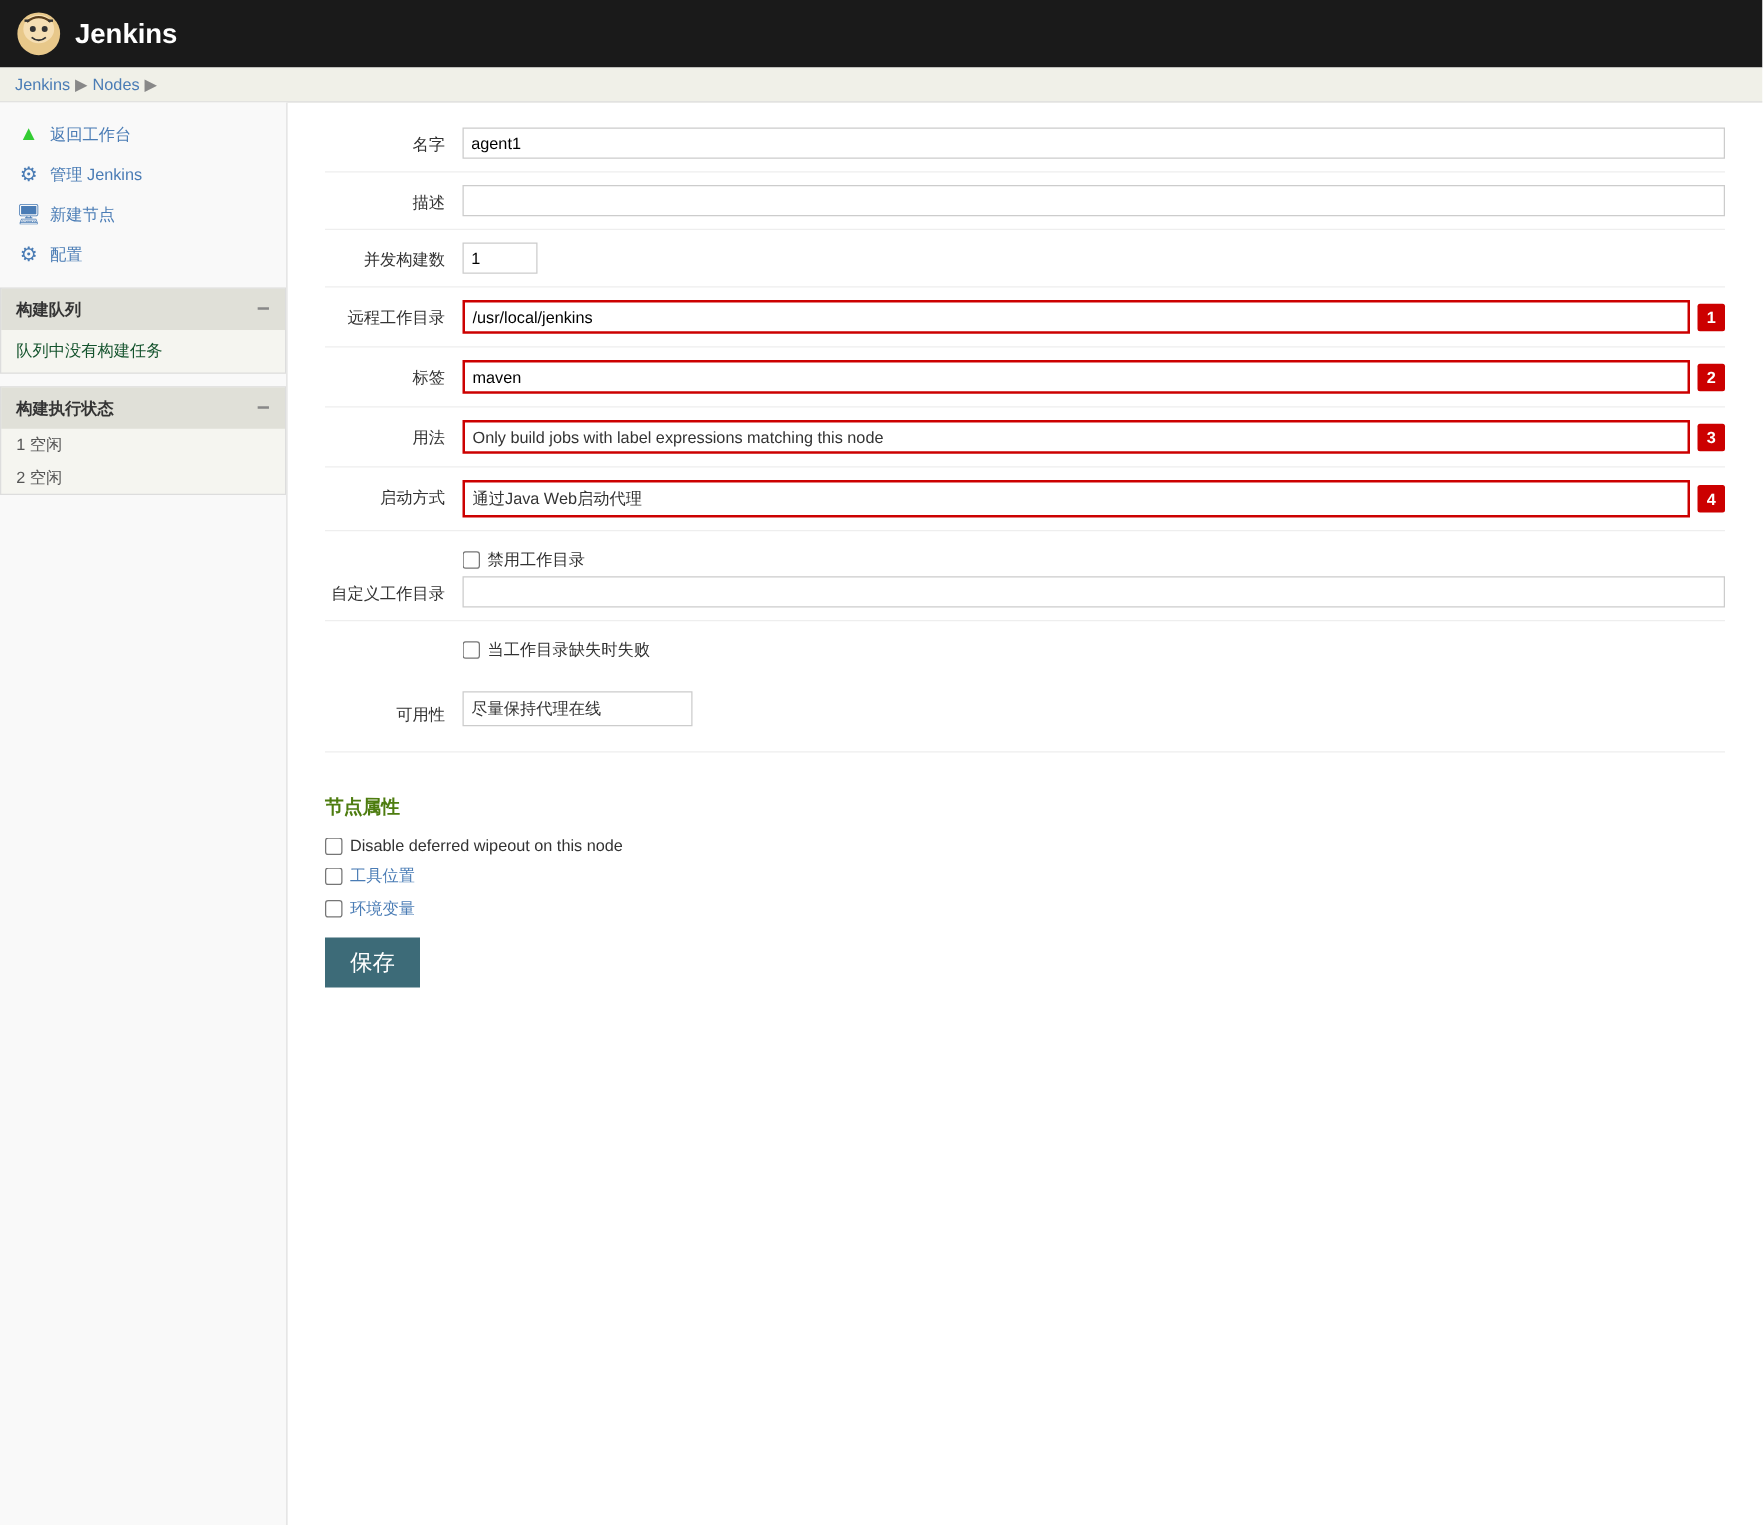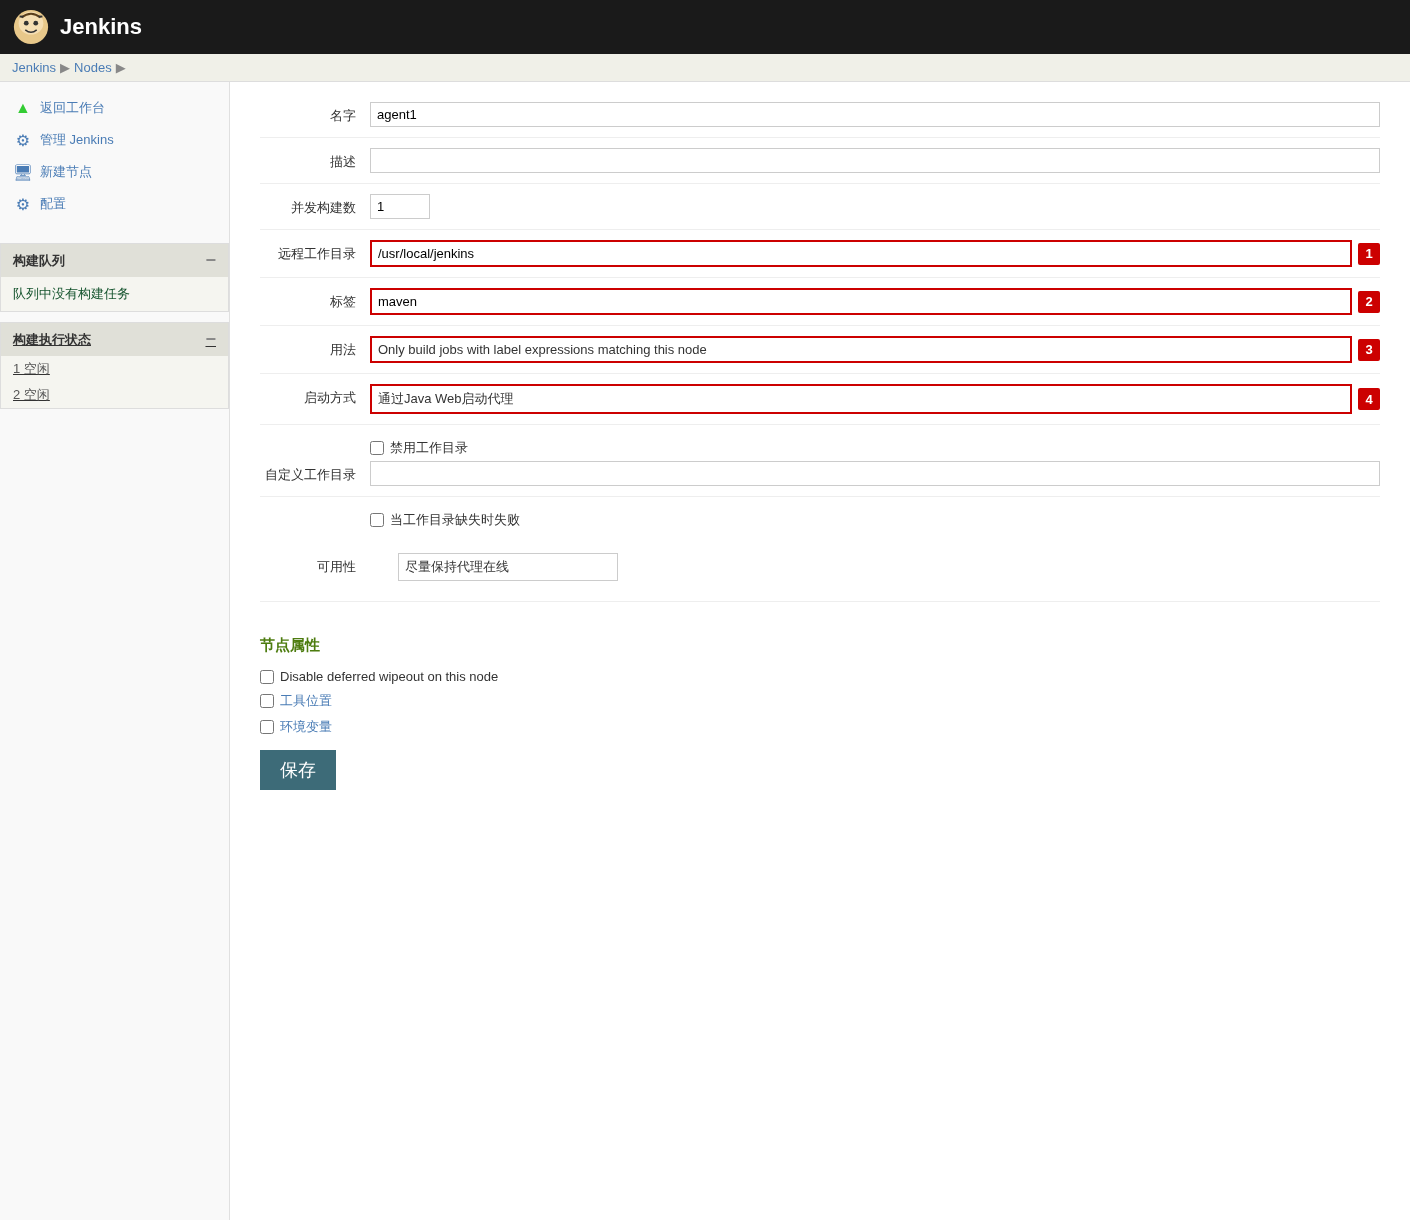--- a/index.html
+++ b/index.html
@@ -65,21 +65,21 @@
       height: 18px;
       display: inline-flex;
       align-items: center;
       justify-content: center;
       font-size: 16px;
     }
     .up-arrow { color: #3c3; }
 
     
     .sidebar-section {
-      margin-top: 23px;
+      margin-top: 10px;
       border: 1px solid #ddd;
       background: #f5f5f0;
     }
     .sidebar-section-header {
       background: #e0e0d8;
       padding: 6px 12px;
       display: flex;
       justify-content: space-between;
       align-items: center;
       font-weight: bold;
@@ -92,21 +92,20 @@
       cursor: pointer;
     }
     .sidebar-section-body {
       padding: 8px 12px;
       font-size: 13px;
       color: #14532d;
     }
 
     .sidebar-section2 {
       margin-top: 10px;
-      text-decoration: underline;
     }
 
     .sidebar-executor-item {
       padding: 4px 12px;
       color: #555;
     }
 
     
     .content {
       flex: 1;
@@ -221,24 +220,23 @@
     
     .link-item {
       color: #4a7cb5;
       text-decoration: none;
       cursor: pointer;
     }
 
     
     .form-row-noborder {
       display: flex;
-      align-items: flex-start;
+      align-items: flex-end;
       margin-bottom: 10px;
       padding-bottom: 10px;
-      gap: 28px;
     }
 
     
     .jenkins-face {
       width: 38px;
       height: 38px;
     }
   </style>
 </head>
 <body>
@@ -396,21 +394,21 @@
         <input type="checkbox" style="">
         <span>当工作目录缺失时失败</span>
       </div>
     </div>
 
     <div style="height:20px;"></div>
 
     <div class="form-row-noborder">
       <div class="form-label">可用性</div>
       <div class="form-field">
-        <div class="select-box" style="width:220px;">
+        <div class="select-box" style="width:184px;">
           <span>尽量保持代理在线</span>
         </div>
       </div>
     </div>
 
     <div style="border-top:1px solid #eee; padding-top:14px; margin-top:10px;">
       <div class="section-title">节点属性</div>
 
       <div class="checkbox-row">
         <input type="checkbox" style="">

